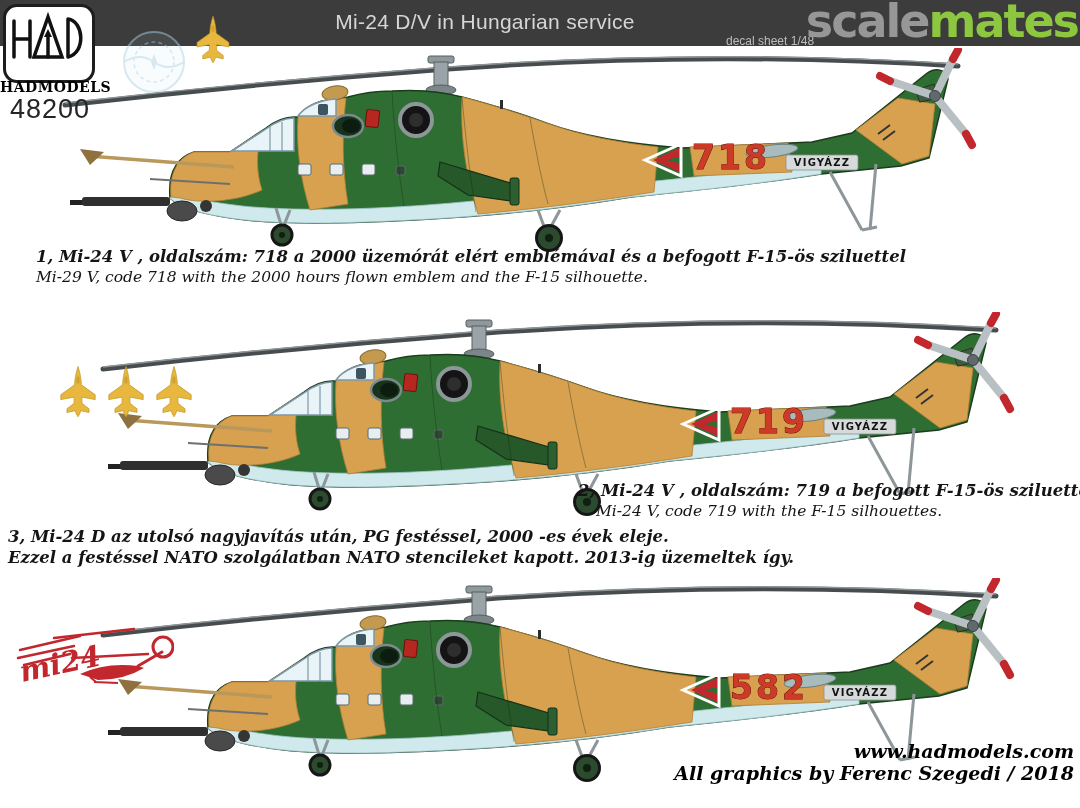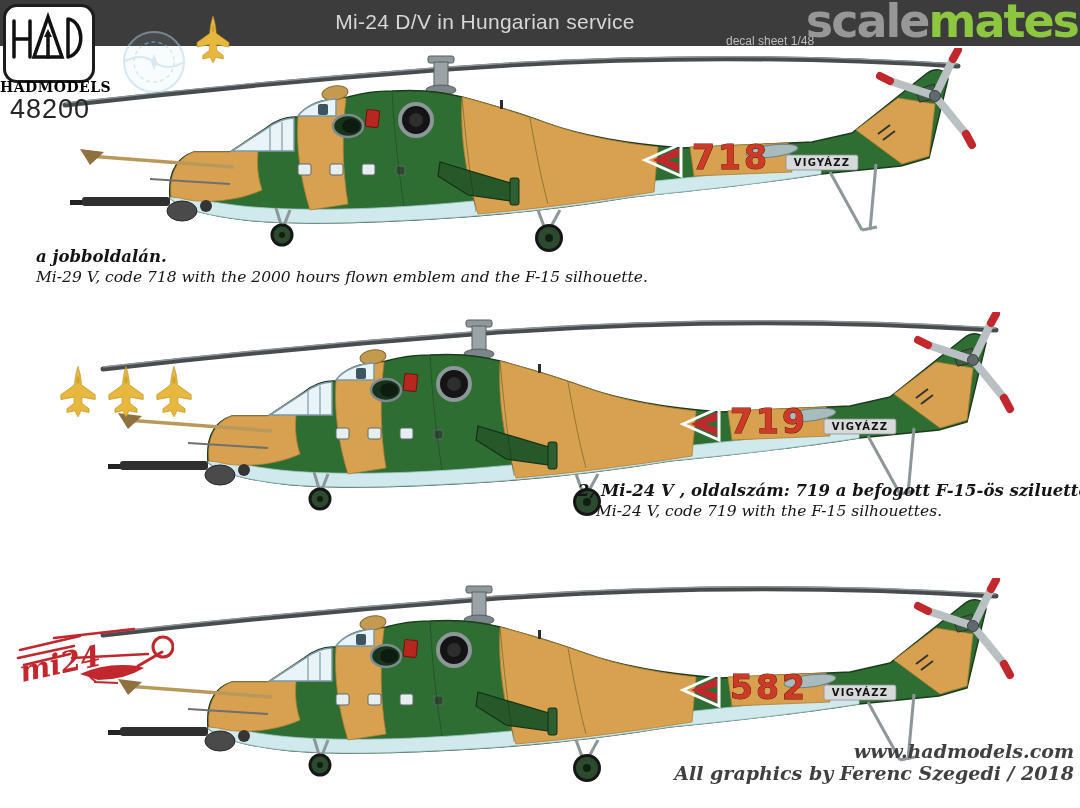--- a/index.html
+++ b/index.html
@@ -21,21 +21,21 @@
   .brand-name{position:absolute;left:0px;top:79px;width:100px;text-align:right;color:#000;
               font-family:"DejaVu Serif",serif;font-weight:bold;font-size:14px;letter-spacing:.5px;z-index:4;}
   .product-code{position:absolute;left:10px;top:94px;width:86px;text-align:left;color:#252525;
                 font-family:"Liberation Sans",sans-serif;font-size:27px;letter-spacing:1px;z-index:4;}
   
   .cap{position:absolute;color:#141414;z-index:5;}
   .cap .hu{font-weight:bold;font-style:italic;font-size:16.5px;line-height:21px;white-space:nowrap;}
   .cap .en{font-style:italic;font-size:15.5px;line-height:21px;white-space:nowrap;}
   .cap .ind{margin-left:18px;}
   
-  .footer{position:absolute;right:6px;text-align:center;color:#404040;z-index:5;}
+  .footer{position:absolute;right:6px;text-align:center;color:#000000;z-index:5;}
   .site{top:740px;font-weight:bold;font-style:italic;font-size:19px;}
   .credit{top:762px;font-style:italic;font-weight:bold;font-size:19px;}
   .footer div{white-space:nowrap;}
   
   .heli{position:absolute;z-index:2;}
   .jet{position:absolute;z-index:3;}
   .crest{position:absolute;z-index:2;opacity:.5;}
   .noseart{position:absolute;z-index:3;}
   .heli .tailnum{font-family:"DejaVu Sans",sans-serif;font-weight:700;font-size:33px;
                  fill:#cd3a28;stroke:#571208;stroke-width:.9px;paint-order:stroke;
@@ -190,21 +190,21 @@
 
   <svg class="jet" style="left:193px;top:14px" width="40" height="50" viewBox="-15 -22 30 44">
       <use href="#jet-art"></use>
     </svg>
   <svg class="heli" style="left:30px;top:48px" width="960" height="210" viewBox="0 0 960 210">
     <use href="#heli-art"></use>
     <text class="tailnum" x="701" y="121">718</text>
     <text class="boomtxt" x="792" y="118">VIGYÁZZ</text>
   </svg>
   <div class="cap" style="left:36px;top:246px">
-    <div class="hu">a jobboldalán.</div>
+    <div class="hu">1, Mi-24 V , oldalszám: 718  a 2000 üzemórát elért emblémával és a befogott F-15-ös sziluettel</div>
     <div class="en">Mi-29 V, code 718 with the 2000 hours flown emblem and the F-15 silhouette.</div>
   </div>
 
   <svg class="jet" style="left:56px;top:364px" width="44" height="54" viewBox="-15 -22 30 44">
       <use href="#jet-art"></use>
     </svg>
   <svg class="jet" style="left:104px;top:364px" width="44" height="54" viewBox="-15 -22 30 44">
       <use href="#jet-art"></use>
     </svg>
   <svg class="jet" style="left:152px;top:364px" width="44" height="54" viewBox="-15 -22 30 44">
@@ -214,20 +214,22 @@
     <use href="#heli-art"></use>
     <text class="tailnum" x="701" y="121">719</text>
     <text class="boomtxt" x="792" y="118">VIGYÁZZ</text>
   </svg>
   <div class="cap" style="left:578px;top:480px">
     <div class="hu">2, Mi-24 V , oldalszám: 719  a befogott F-15-ös sziluettekkel.</div>
     <div class="en ind">Mi-24 V, code 719 with the F-15 silhouettes.</div>
   </div>
 
   <div class="cap" style="left:8px;top:526px">
+    <div class="hu">3, Mi-24 D az utolsó nagyjavítás után, PG festéssel, 2000 -es évek eleje.</div>
+    <div class="hu">Ezzel a festéssel NATO szolgálatban NATO stencileket kapott. 2013-ig üzemeltek így.</div>
   </div>
   <svg class="noseart" style="left:14px;top:624px" width="160" height="72" viewBox="0 0 160 72">
     <g stroke="#c1272d" stroke-width="2.5" stroke-linecap="round">
       <path d="M40,14 L120,5" fill="none"></path>
       <path d="M6,26 L66,12" fill="none"></path>
       <path d="M4,34 L60,22" fill="none"></path>
       <path d="M10,41 L56,30" fill="none"></path>
     </g>
     <text class="miText" x="8" y="58" transform="rotate(-12 8 58)">mi24</text>
     <path d="M66,50 Q92,38 124,42 L130,44 Q110,56 84,56 Z" fill="#c1272d"></path>

